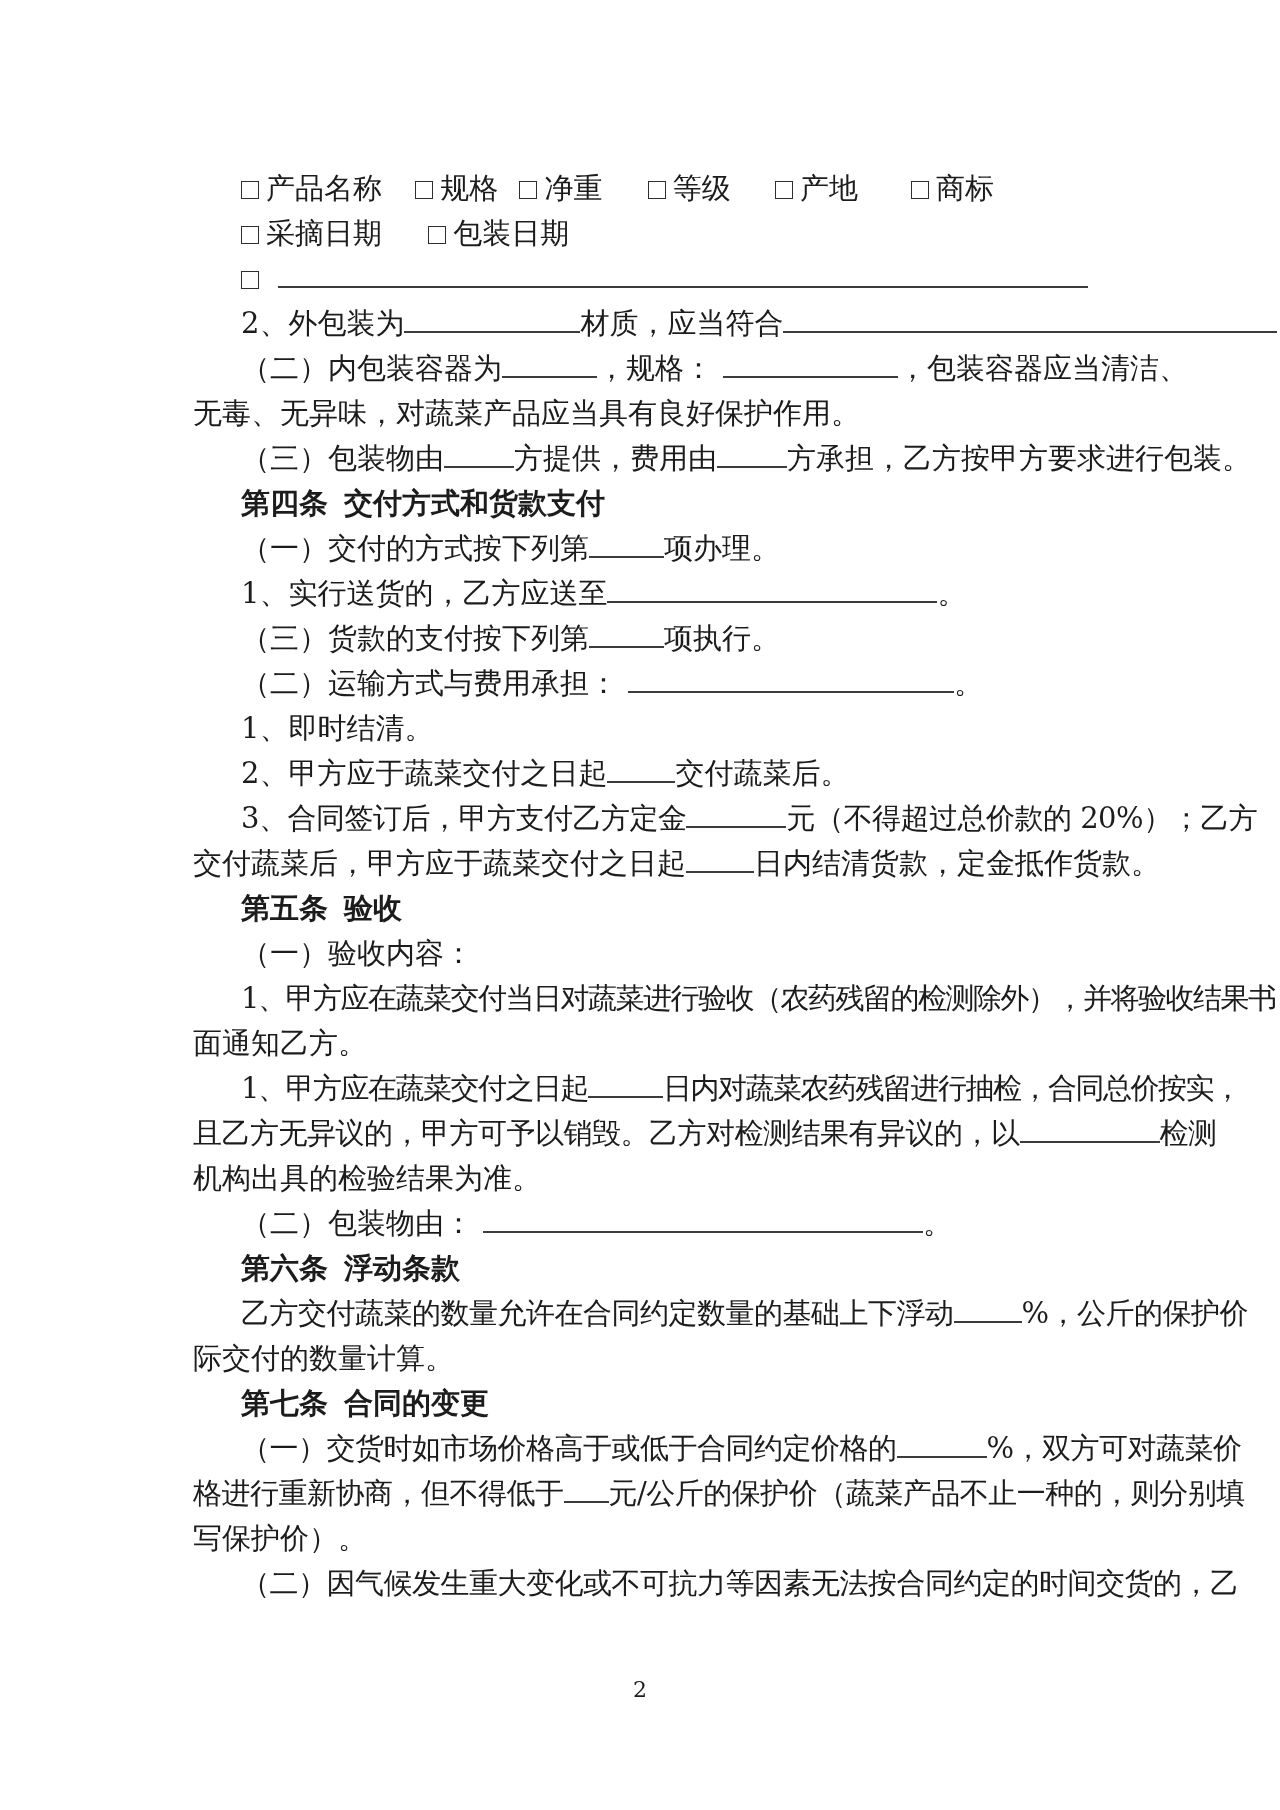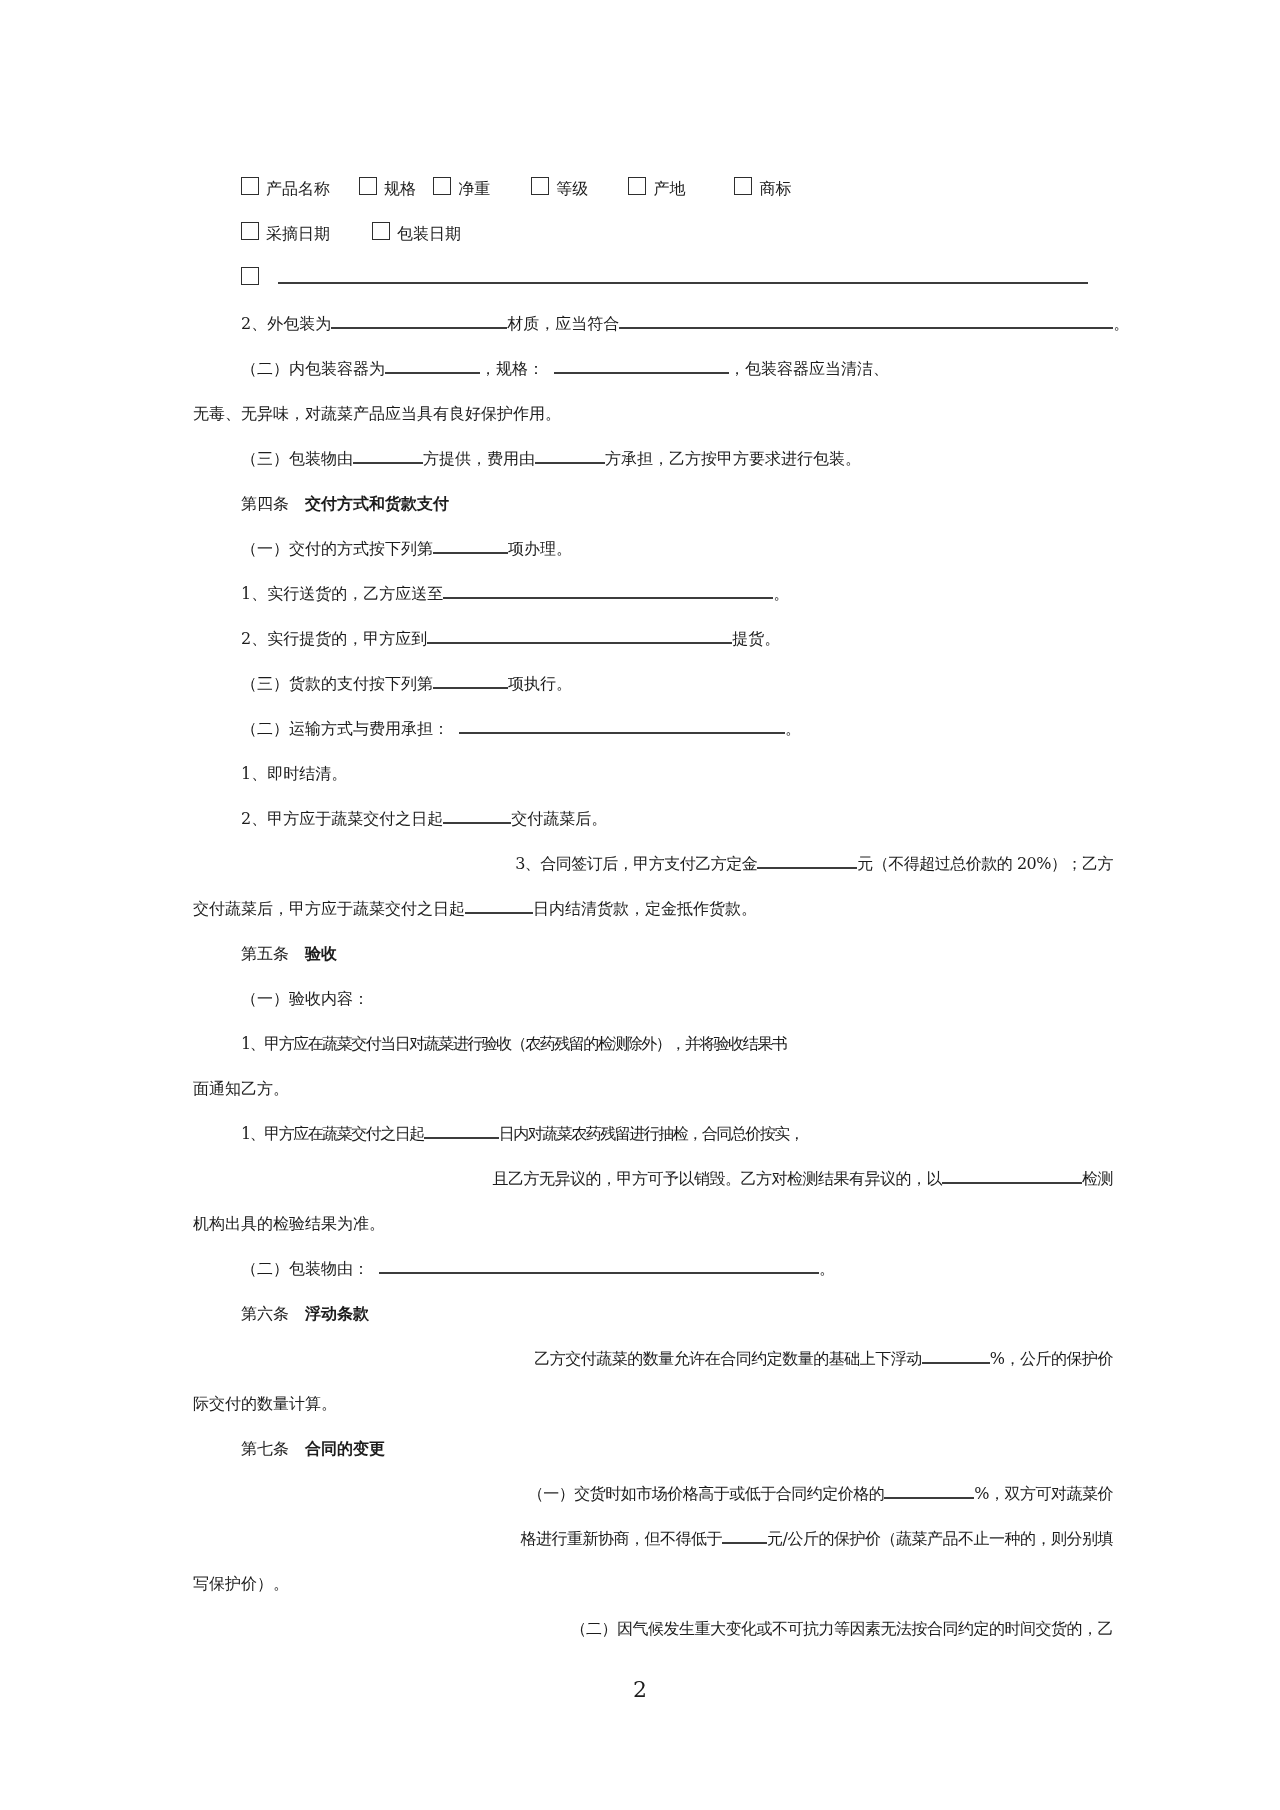--- a/index.html
+++ b/index.html
@@ -5,26 +5,26 @@
   html,body{margin:0;padding:0;background:#ffffff;}
   .page{
     position:relative;
     width:1280px;height:1810px;
     background:#ffffff;
     font-family:"DejaVu Serif","Liberation Serif",serif;
     color:#1c1c1c;
     overflow:hidden;
   }
   .content{position:absolute;top:166px;left:193px;width:920px;}
-  .line{height:45px;line-height:45px;font-size:16px;white-space:nowrap;}
+  .line{height:45px;line-height:45px;font-size:29px;white-space:nowrap;}
   .ind{padding-left:48px;}
   .ls05{letter-spacing:-0.5px;text-align:right;}
   .ls15{letter-spacing:-1.5px;}
   .heading{font-weight:bold;}
-  .sec-num{font-weight:normal;margin-right:16px;}
+  .sec-num{font-weight:bold;margin-right:16px;}
   .cb{
     display:inline-block;width:16px;height:16px;
     border:1.6px solid #2e2e2e;background:#fff;
     vertical-align:-1px;margin-right:7px;
   }
   .cb-item{display:inline-block;}
   .blank{
     display:inline-block;height:1em;
     border-bottom:2px solid #3c3c3c;
   }
@@ -88,23 +88,20 @@
     </div>
 
     <div class="line ind">
       <span>（一）交付的方式按下列第</span><span class="blank b75"></span><span>项办理。</span>
     </div>
 
     <div class="line ind">
       <span>1、实行送货的，乙方应送至</span><span class="blank b330"></span><span>。</span>
     </div>
 
-    <div class="line ind">
-      <span>2、实行提货的，甲方应到</span><span class="blank b305"></span><span>提货。</span>
-    </div>
 
     <div class="line ind">
       <span>（三）货款的支付按下列第</span><span class="blank b75"></span><span>项执行。</span>
     </div>
 
     <div class="line ind">
       <span>（二）运输方式与费用承担：</span><span class="blank b326 gap10"></span><span>。</span>
     </div>
 
     <div class="line ind">

